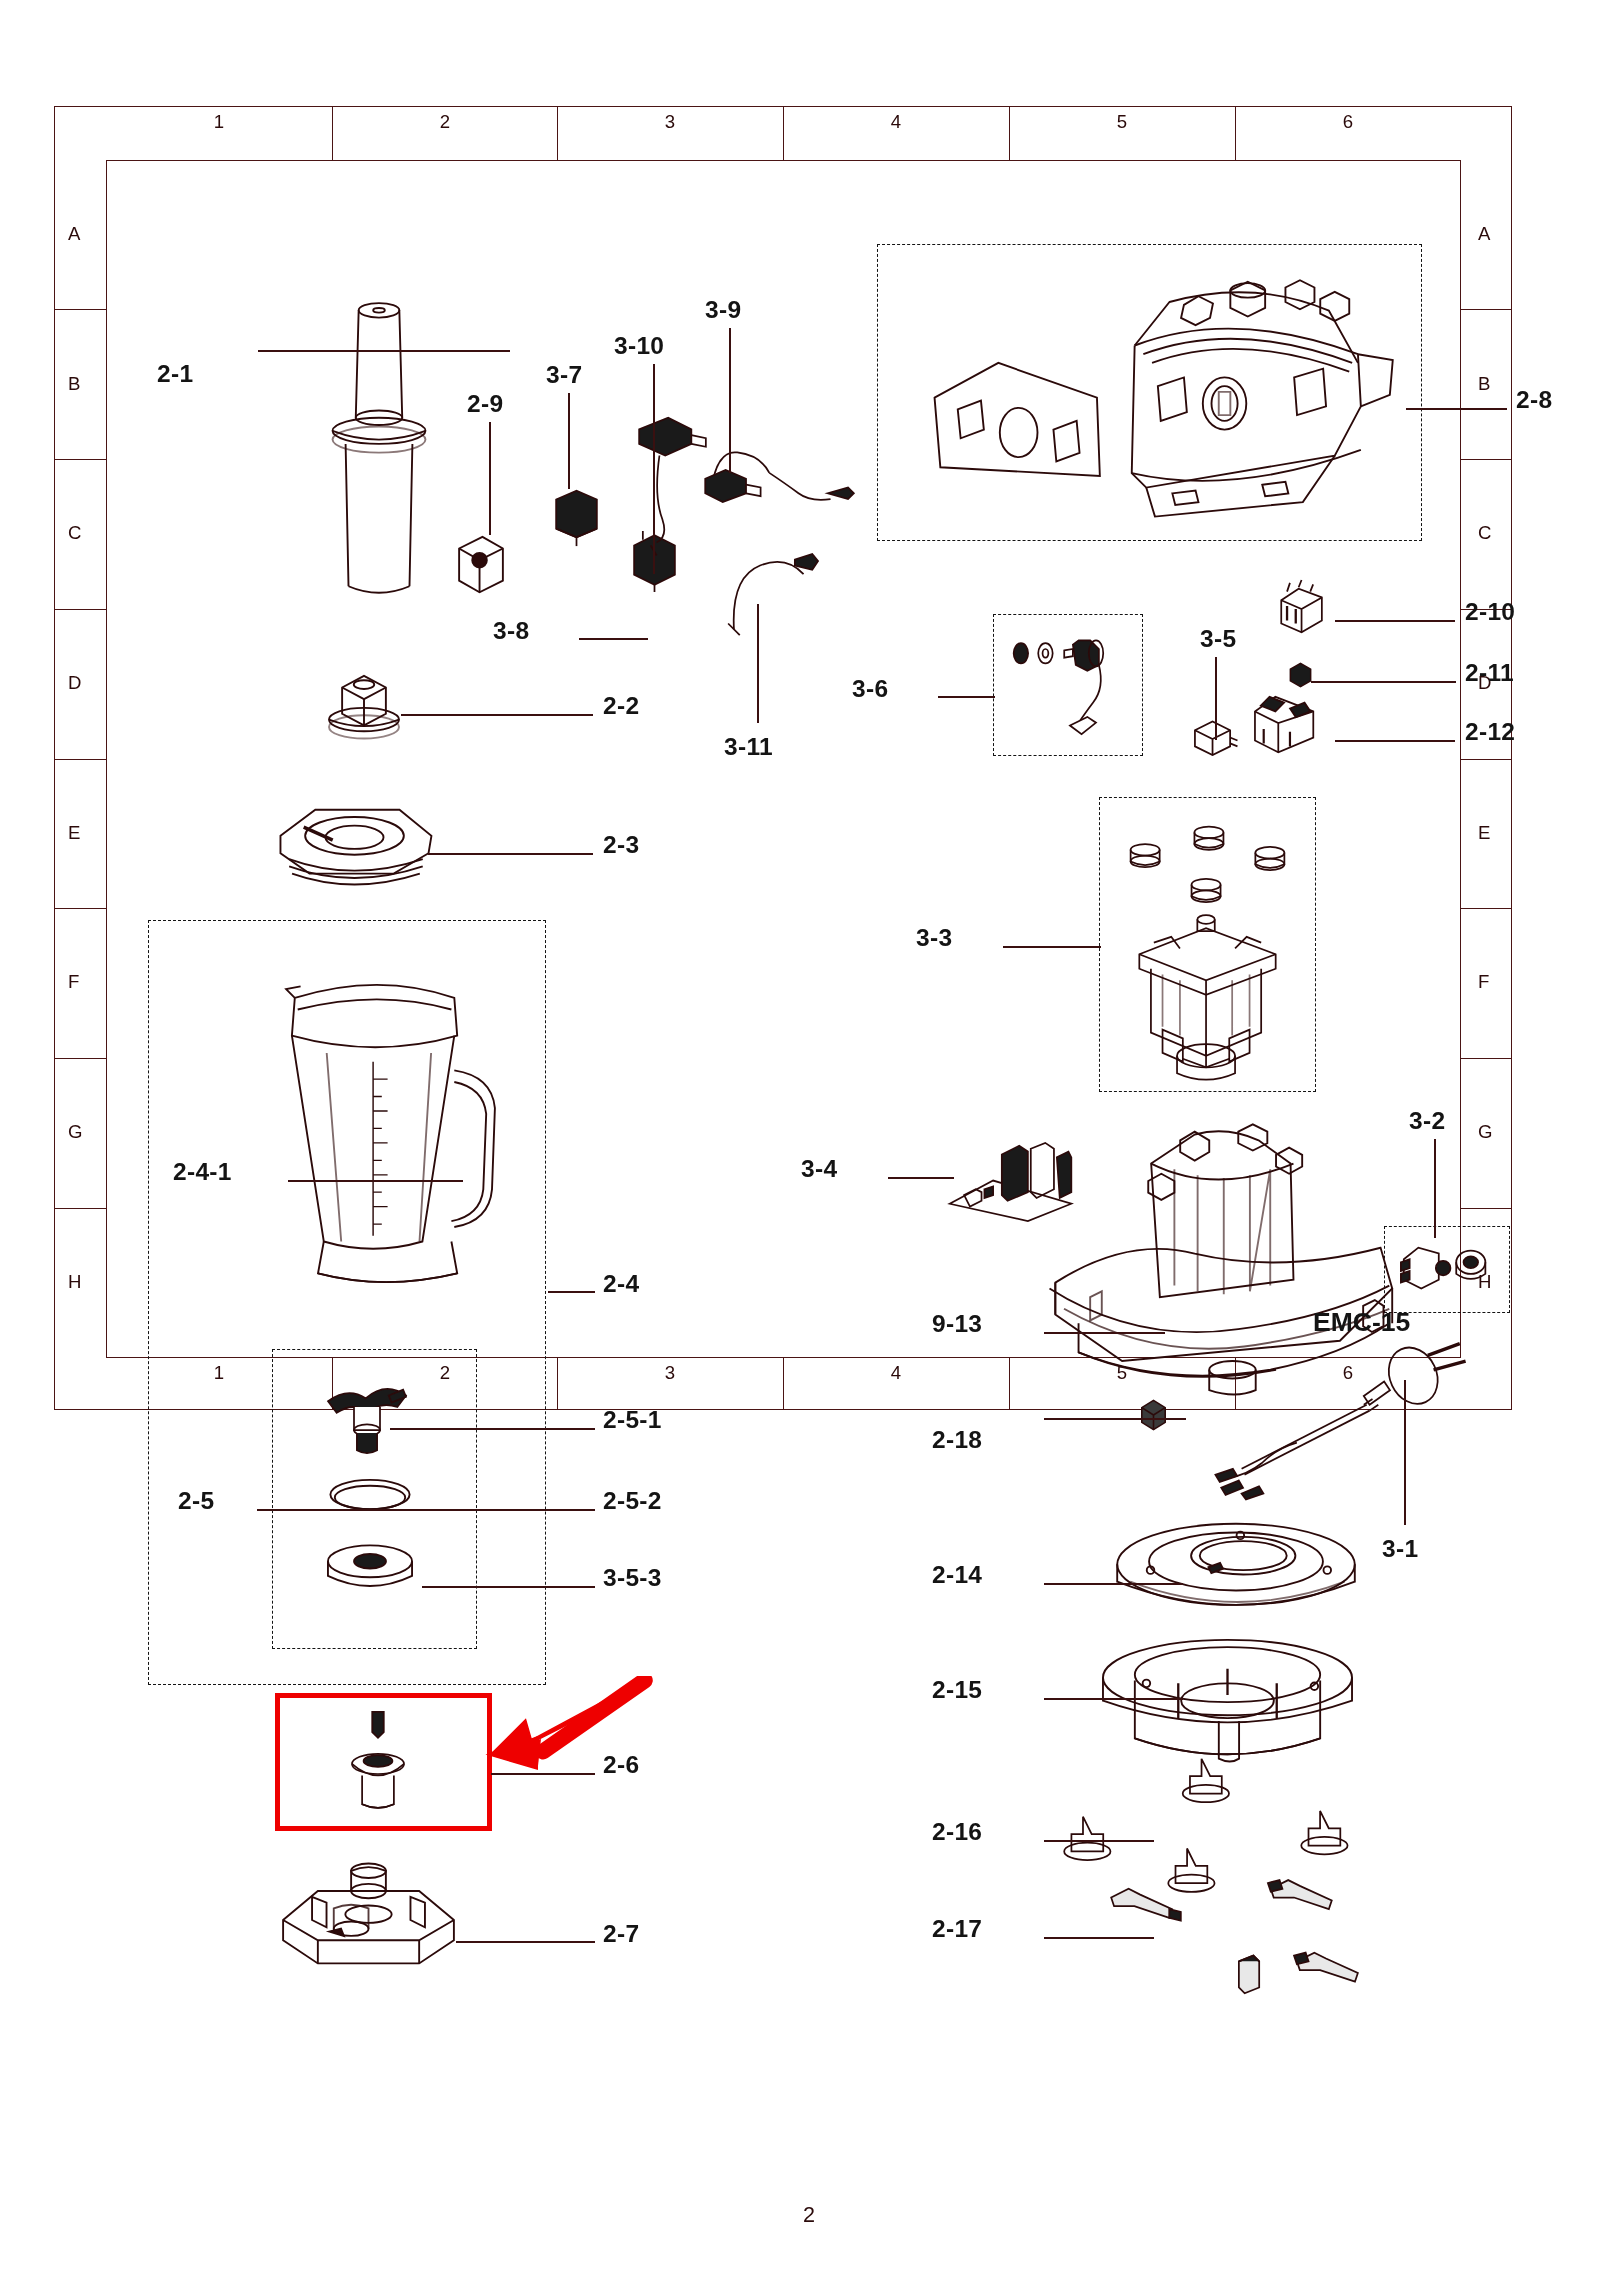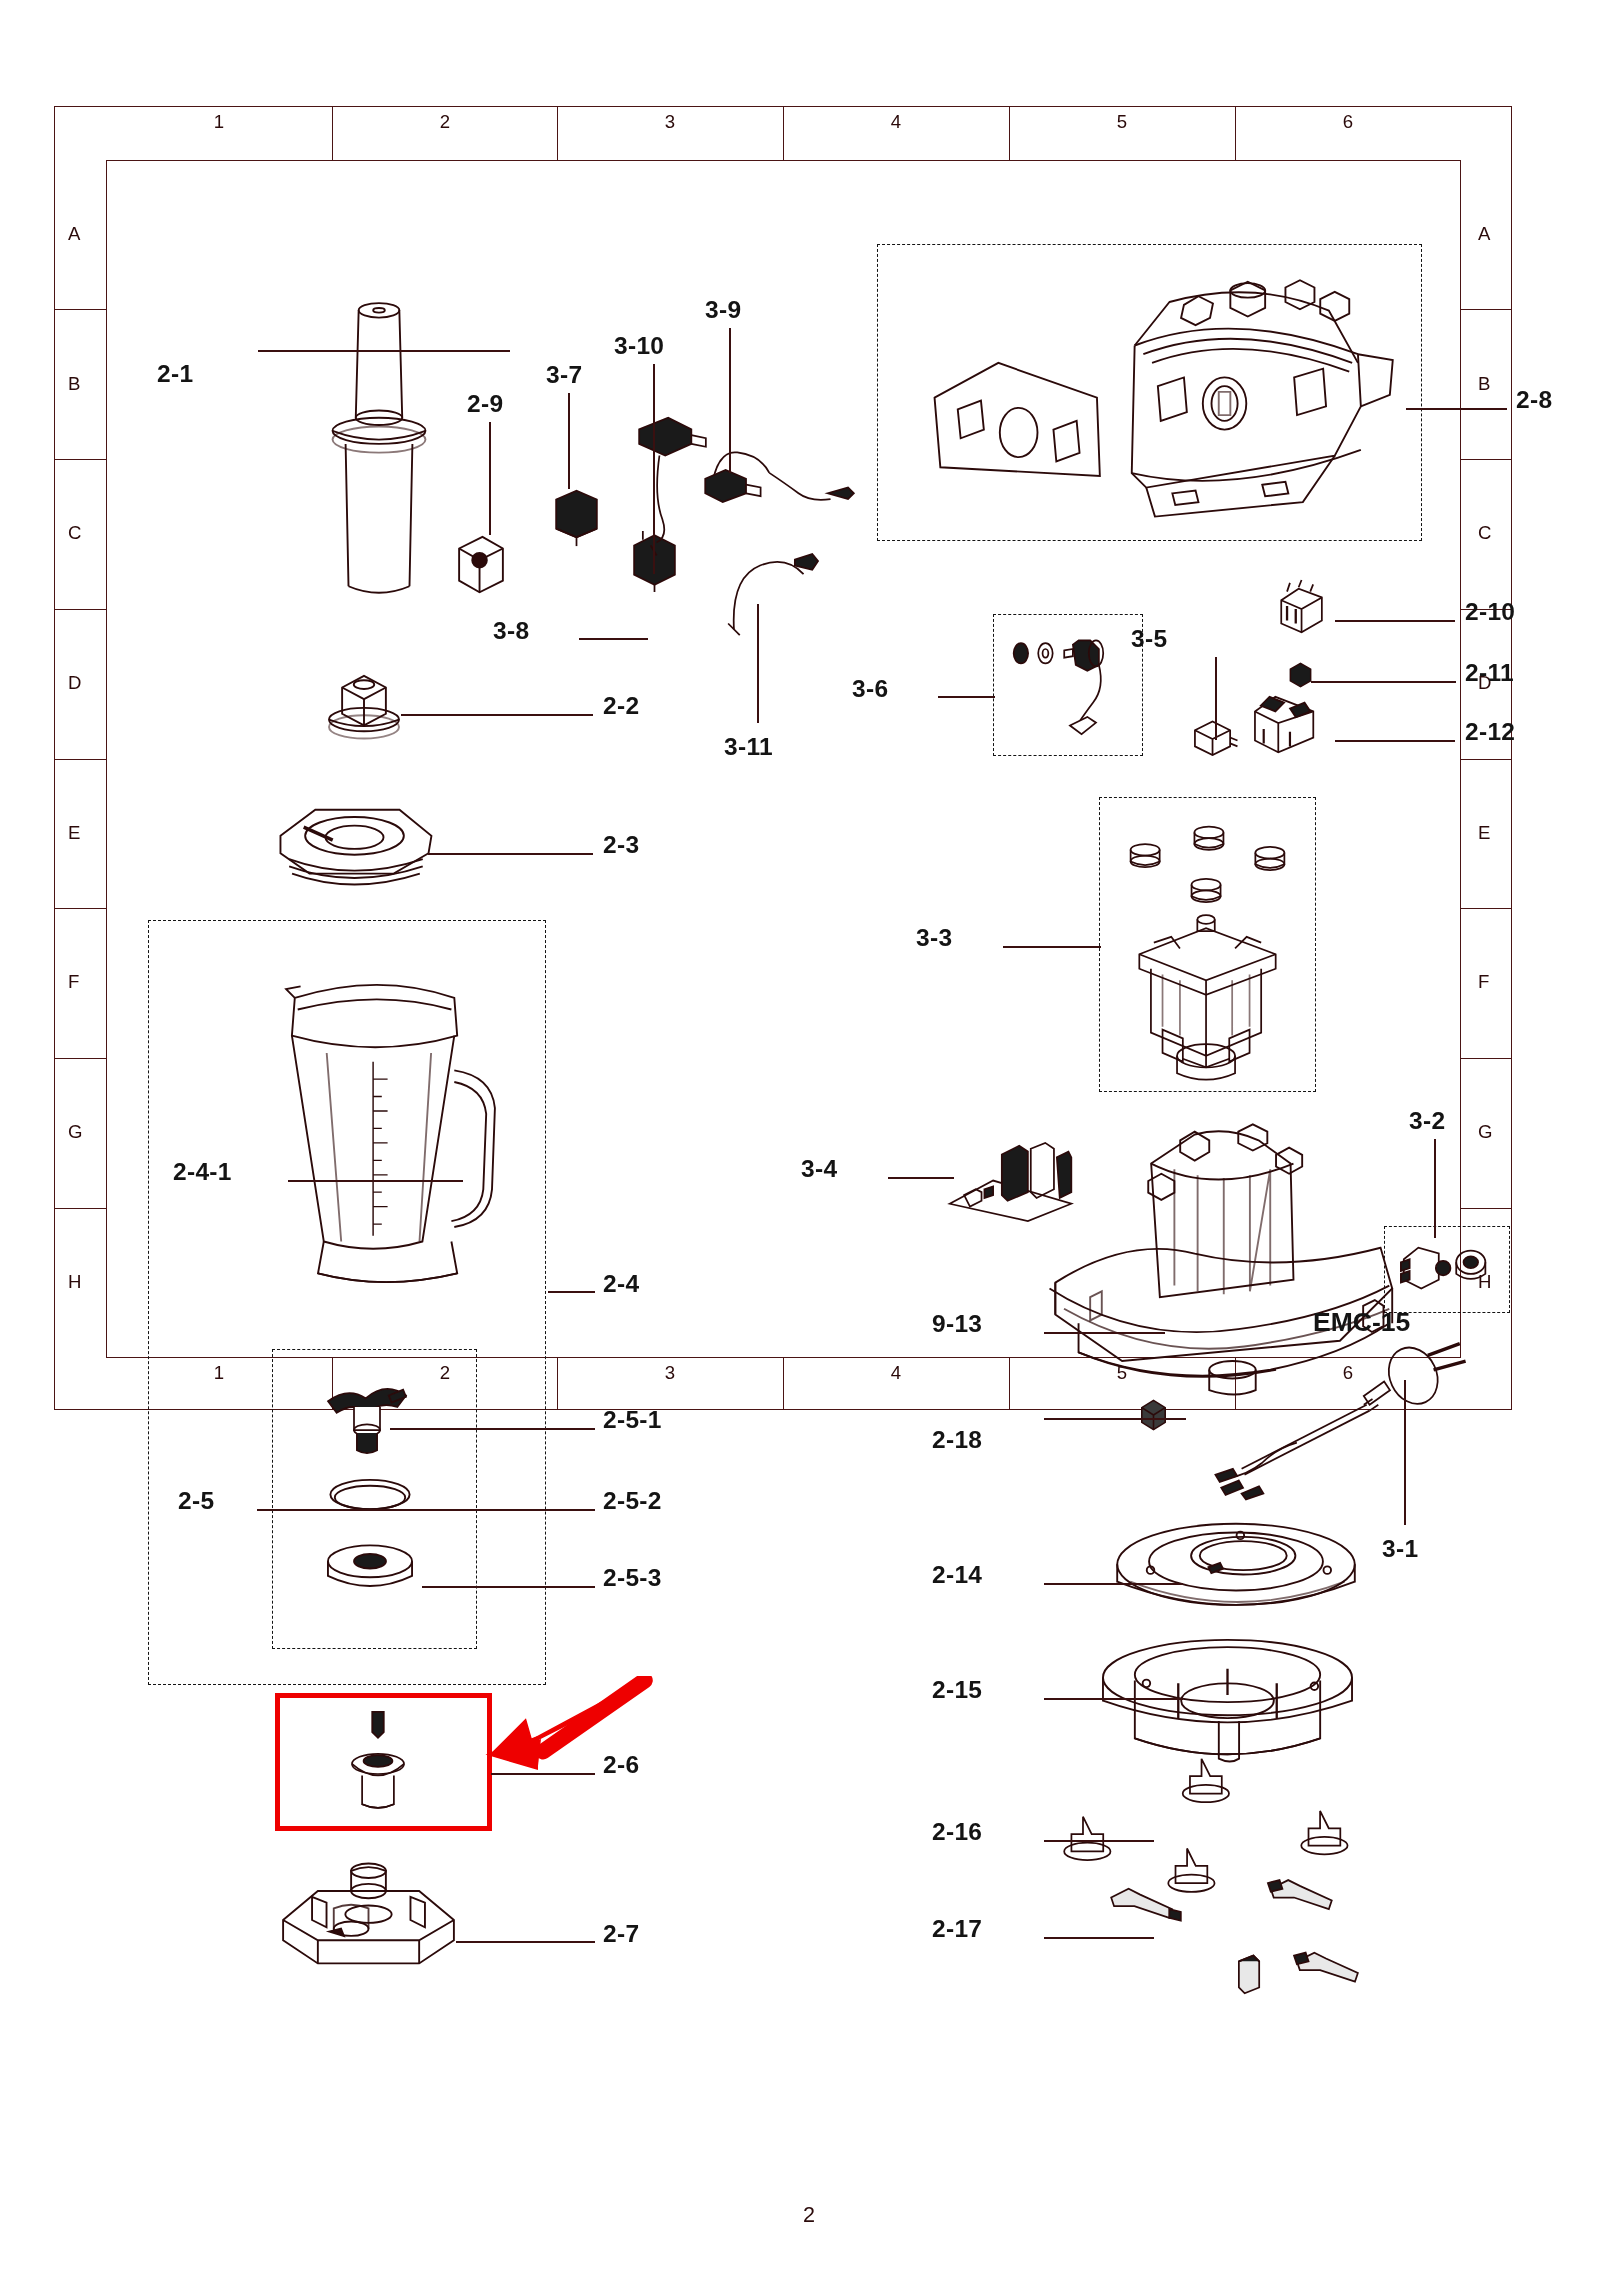--- a/index.html
+++ b/index.html
@@ -702,29 +702,29 @@
       <div class="callout" style="left: 173px; top: 1158px;">2-4-1</div>
       <div class="leader" style="left: 288px; top: 1180px; width: 175px;"></div>
       <div class="callout" style="left: 603px; top: 1270px;">2-4</div>
       <div class="leader" style="left: 548px; top: 1291px; width: 47px;"></div>
       <div class="callout" style="left: 178px; top: 1487px;">2-5</div>
       <div class="leader" style="left: 257px; top: 1509px; width: 181px;"></div>
       <div class="callout" style="left: 603px; top: 1406px;">2-5-1</div>
       <div class="leader" style="left: 390px; top: 1428px; width: 205px;"></div>
       <div class="callout" style="left: 603px; top: 1487px;">2-5-2</div>
       <div class="leader" style="left: 406px; top: 1509px; width: 189px;"></div>
-      <div class="callout" style="left: 603px; top: 1564px;">2-5-3</div>
+      <div class="callout" style="left: 603px; top: 1564px;">3-5-3</div>
       <div class="leader" style="left: 422px; top: 1586px; width: 173px;"></div>
       <div class="callout" style="left: 603px; top: 1751px;">2-6</div>
       <div class="leader" style="left: 491px; top: 1773px; width: 104px;"></div>
       <div class="callout" style="left: 603px; top: 1920px;">2-7</div>
       <div class="leader" style="left: 456px; top: 1941px; width: 139px;"></div>
       <div class="callout" style="left: 852px; top: 675px;">3-6</div>
       <div class="leader" style="left: 938px; top: 696px; width: 57px;"></div>
-      <div class="callout" style="left: 1131px; top: 625px;">3-5</div>
+      <div class="callout" style="left: 1200px; top: 625px;">3-5</div>
       <div class="leader-v" style="left: 1215px; top: 657px; height: 83px;"></div>
       <div class="callout" style="left: 916px; top: 924px;">3-3</div>
       <div class="leader" style="left: 1003px; top: 946px; width: 98px;"></div>
       <div class="callout" style="left: 801px; top: 1155px;">3-4</div>
       <div class="leader" style="left: 888px; top: 1177px; width: 66px;"></div>
       <div class="callout" style="left: 1409px; top: 1107px;">3-2</div>
       <div class="leader-v" style="left: 1434px; top: 1139px; height: 99px;"></div>
       <div class="callout" style="left: 932px; top: 1310px;">9-13</div>
       <div class="leader" style="left: 1044px; top: 1332px; width: 121px;"></div>
       <div class="callout" style="left: 932px; top: 1396px; margin-top: 30px;">2-18</div>

